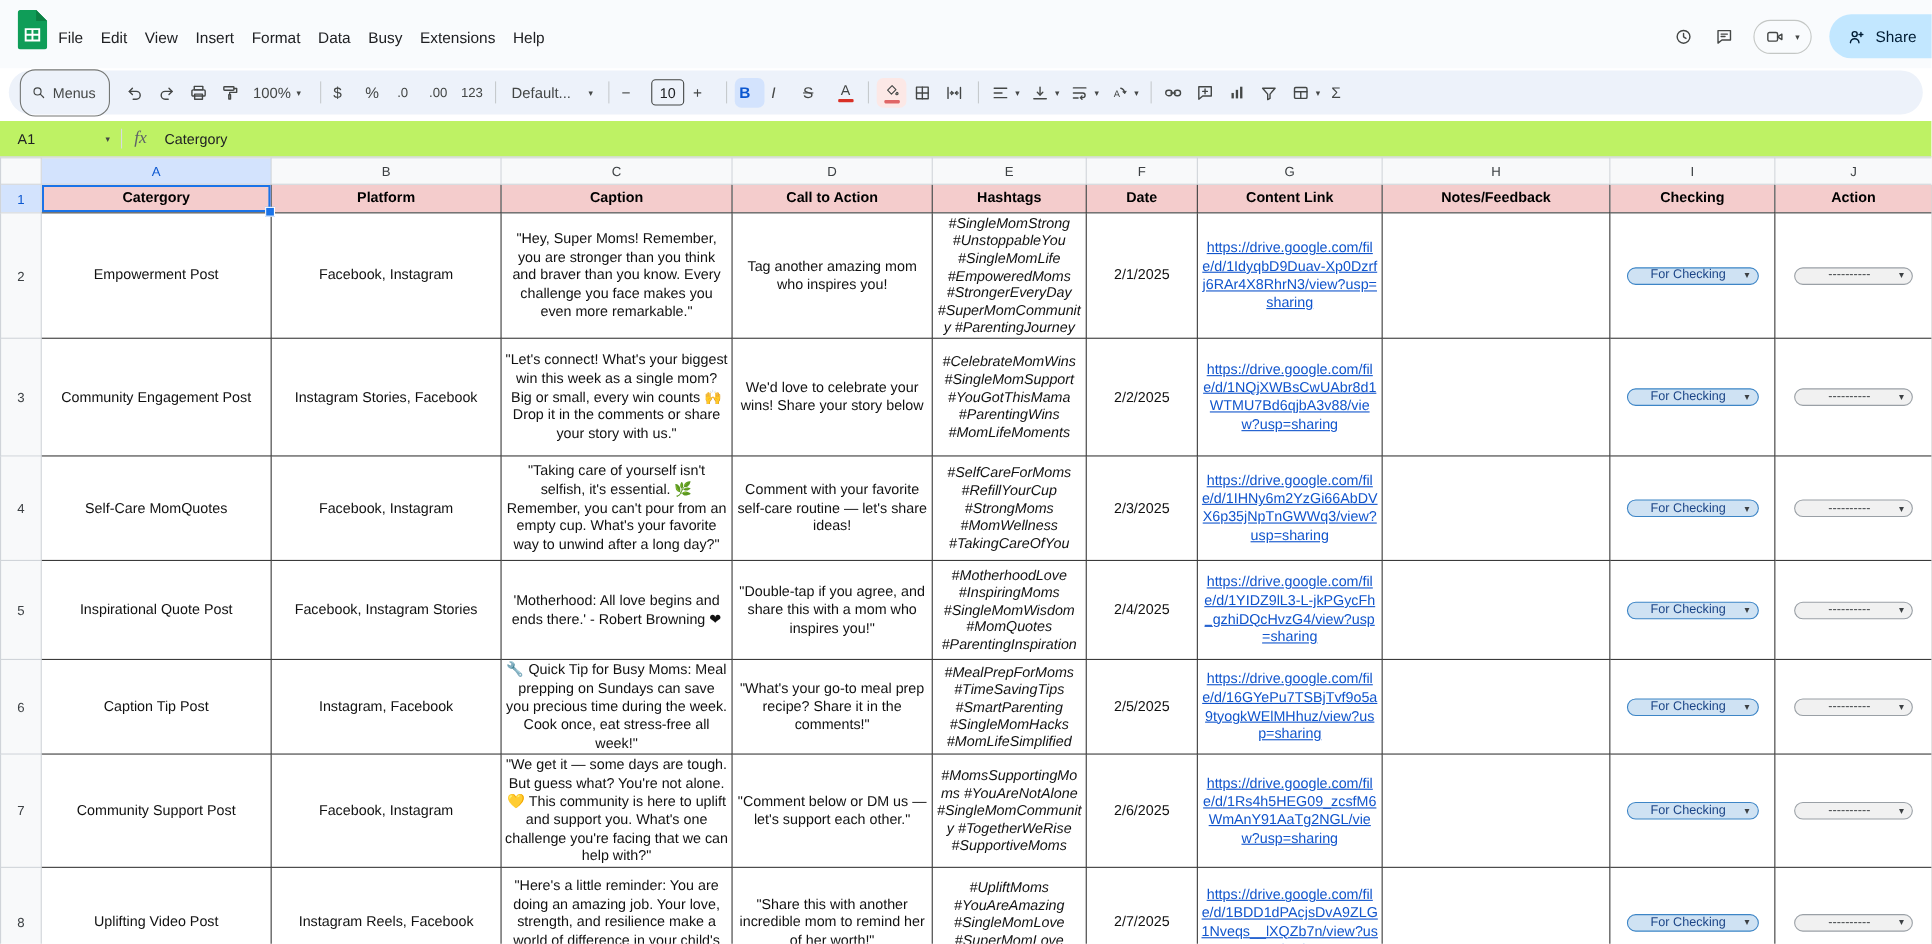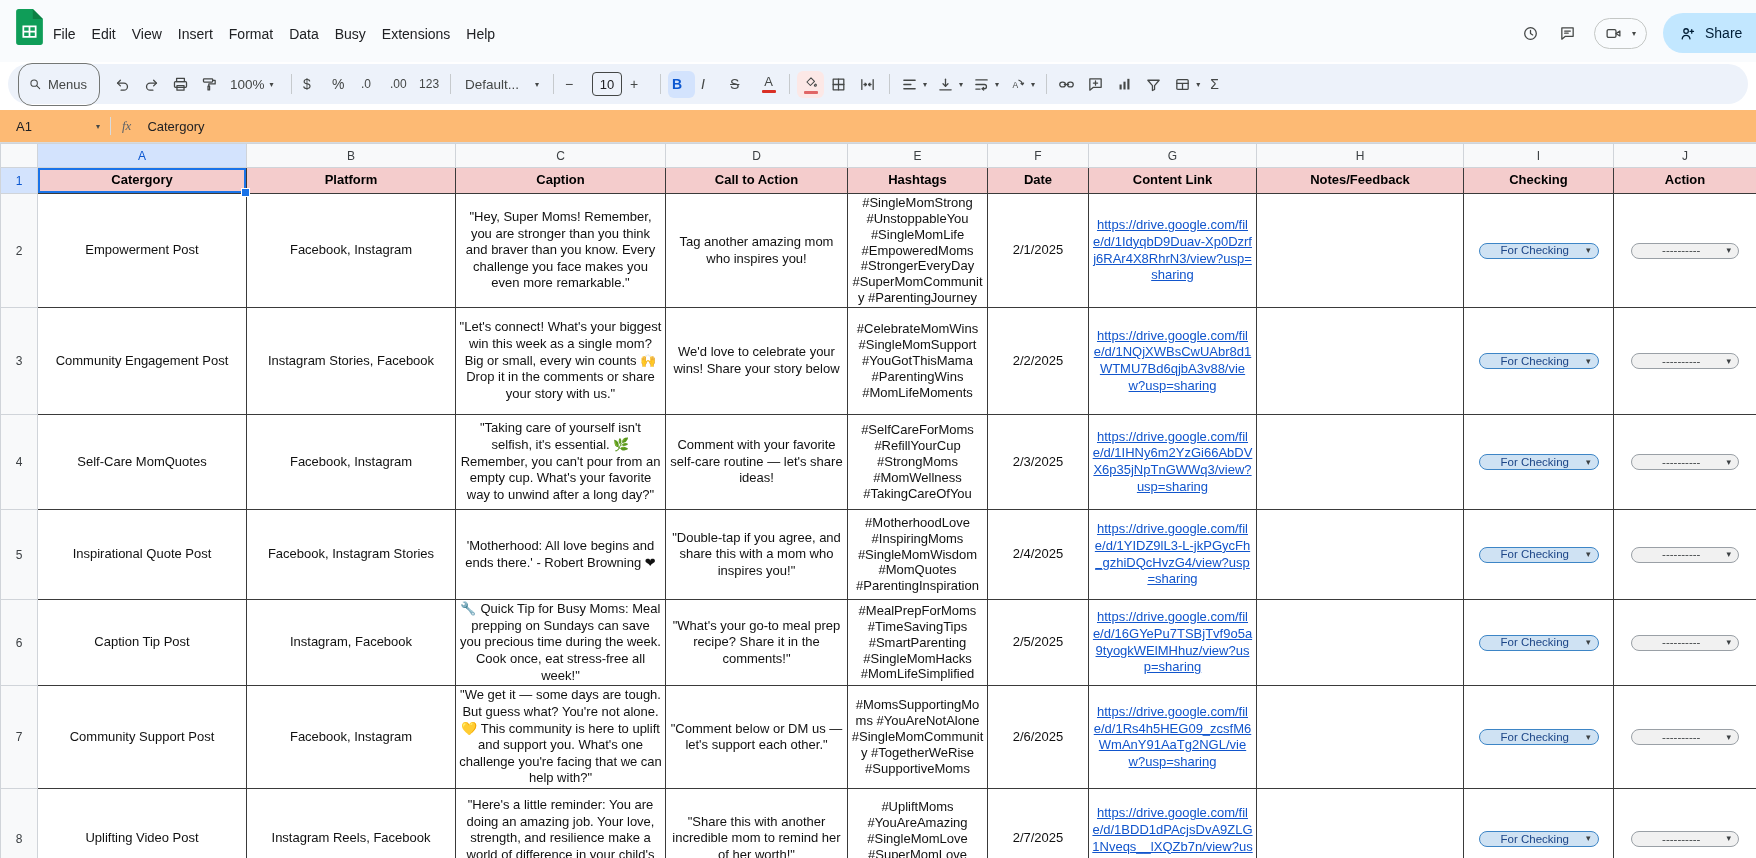--- a/index.html
+++ b/index.html
@@ -84,25 +84,25 @@
   .glyph-a { font-size: 13px; color: #444746; }
   .color-bar { width: 14px; height: 3px; border-radius: 1px; }
   .color-bar.red { background: #d93025; }
   .color-bar.pink { background: #e06666; }
   .active-fill { background: #fce8e6; }
 
   
   .formula-bar {
     display: flex; align-items: center;
     height: 33px; padding-left: 16px;
-    background: #fdba74; border-bottom: 1px solid #d7dbdf;
+    background: #bef264; border-bottom: 1px solid #d7dbdf;
   }
   .name-box { width: 88px; display: flex; align-items: center; justify-content: space-between; font-size: 13px; color: #202124; padding-right: 4px; }
   .fb-sep { width: 1px; height: 18px; background: #d7dbdf; margin: 0 11px 0 6px; }
-  .fx { font-size: 13px; font-style: italic; color: #5f6368; margin-right: 16px; font-family: "Liberation Serif", serif; }
+  .fx { font-size: 16px; font-style: italic; color: #5f6368; margin-right: 16px; font-family: "Liberation Serif", serif; }
   .formula-input { font-size: 13px; color: #202124; }
 
   
   .sheet-area { width: 1756px; overflow: hidden; }
   .sheet-table { border-collapse: collapse; table-layout: fixed; width: 1756px; }
   .sheet-table th, .sheet-table td { padding: 1px 3px; overflow: hidden; }
   tr.letters th { height: 24px; }
   th.corner, th.col-letter, th.row-num {
     background: var(--header-strip-bg, #f8f9fa);
     border: 1px solid #d0d4d9;
@@ -110,21 +110,21 @@
     text-align: center; vertical-align: middle;
   }
   th.col-letter.sel, th.row-num.sel { background: var(--active-control-bg, #d3e3fd); color: #0b57d0; }
   .sheet-table td {
     border: 1px solid var(--grid-border, #3a3a3a);
     text-align: center; vertical-align: middle;
     font-size: 13px; color: #111; line-height: 1.28;
     word-wrap: break-word;
   }
   tr.hdr-row td { background: var(--header-row-bg, #f4cccc); font-weight: 700; color: #000; font-size: 13px; }
-  td.c-tags { line-height: 1.22; }
+  td.c-tags { line-height: 1.22; font-style: italic; }
   a.drive-link { color: var(--link, #1155cc); text-decoration: underline; word-break: break-all; font-size: 13px; }
   td.selected-cell { box-shadow: inset 0 0 0 2px var(--selection, #1a73e8); position: relative; overflow: visible; }
   td.selected-cell::after {
     content: ""; position: absolute; right: -4px; bottom: -4px;
     width: 7px; height: 7px; background: var(--selection, #1a73e8);
     border: 1.5px solid #fff; z-index: 3;
   }
   .chip {
     display: inline-flex; align-items: center;
     height: 16px; border-radius: 11px; padding: 0 7px 0 10px;

